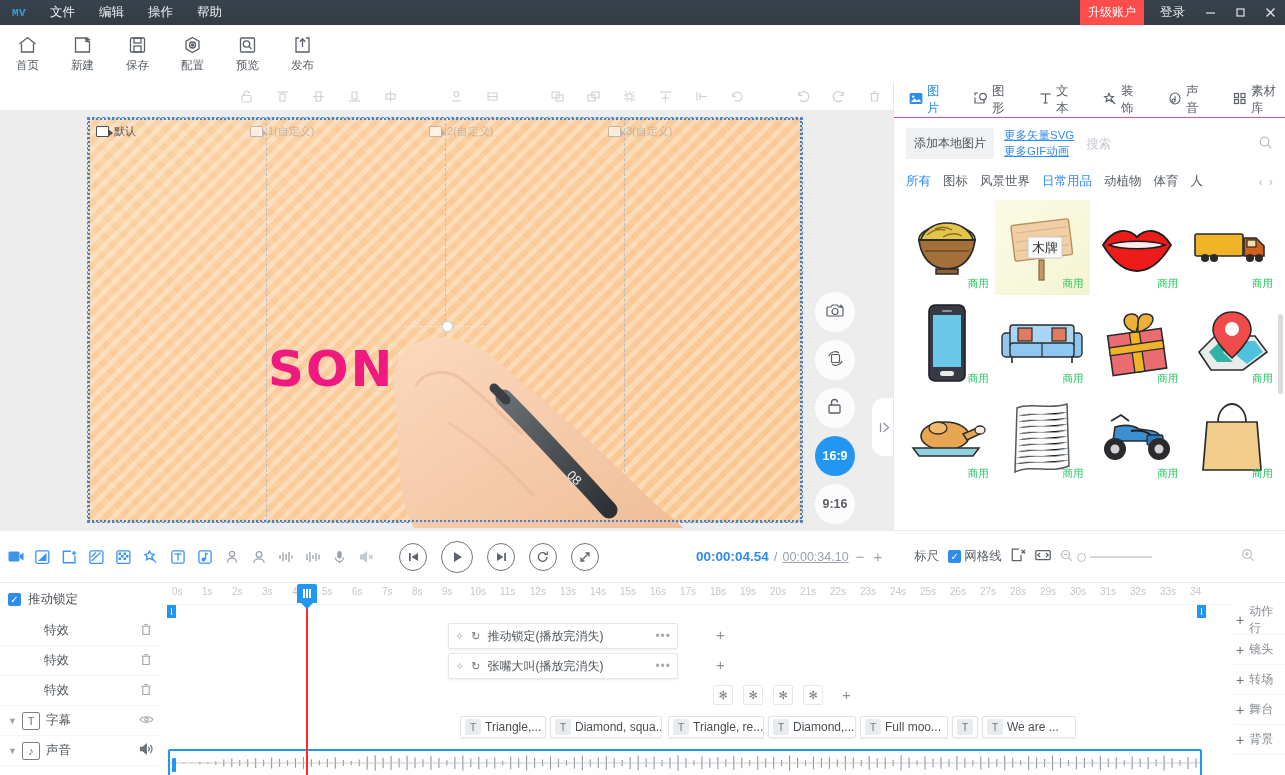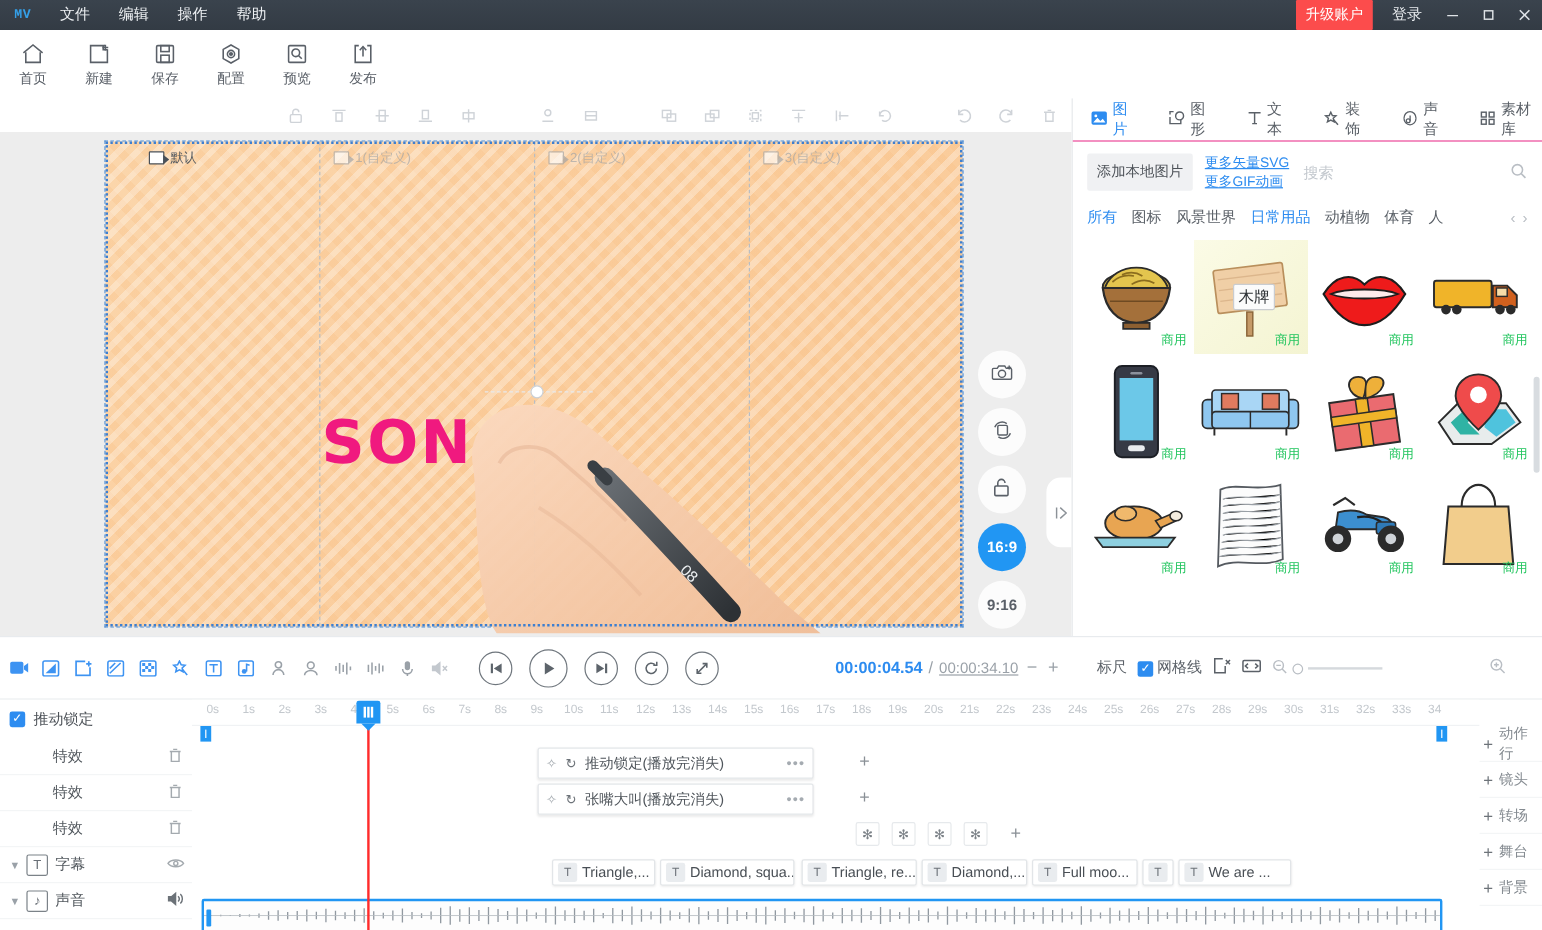--- a/index.html
+++ b/index.html
@@ -89,21 +89,21 @@
   .sel-dots {
     position:absolute; left:88px; top:8px; width:714px; height:404px;
     border: 2px dotted #3d7fd1; pointer-events:none;
   }
   .guide-v {
     position: absolute; top: 0; bottom: 0; width: 0;
     border-left: 1px dashed #b8bdc3;
   }
   .scene-label {
     position: absolute; top: 14px; display: flex; align-items: center; gap: 5px;
-    font-size: 11px; color: #555b61; margin-left: 28px;
+    font-size: 11px; color: #555b61;
   }
   .scene-label .cam {
     width: 13px; height: 11px; border: 1.4px solid #4a5159; border-radius: 1px;
     background: #fff; position: relative;
   }
   .scene-label .cam::after {
     content:""; position:absolute; right:-5px; top:1.5px;
     border-top:4px solid transparent; border-bottom:4px solid transparent;
     border-left:5px solid #4a5159;
   }

